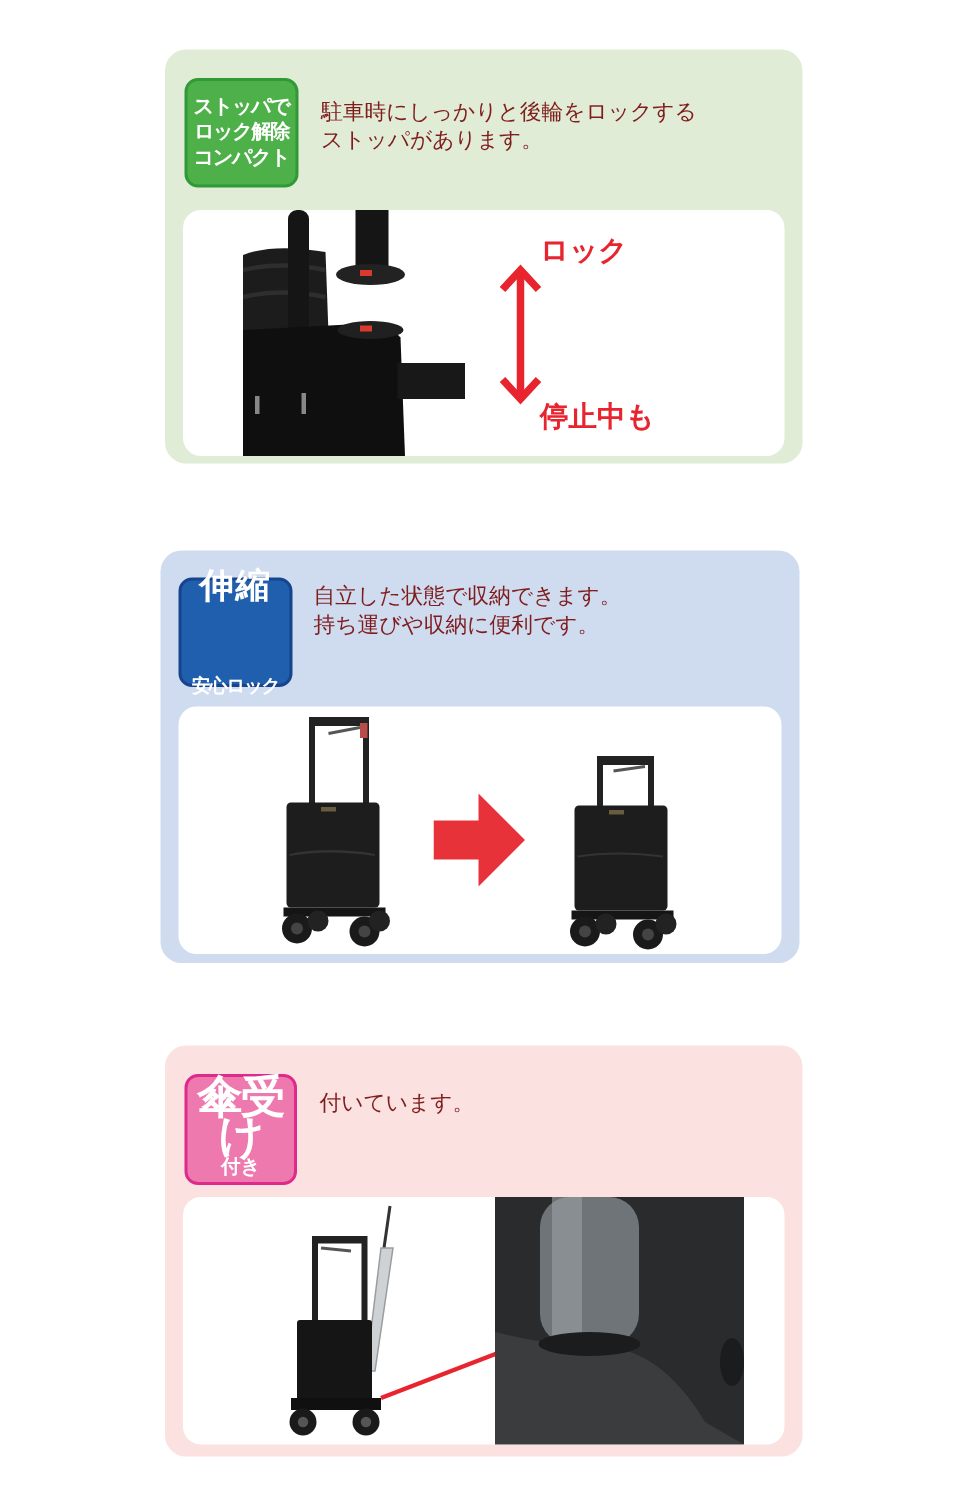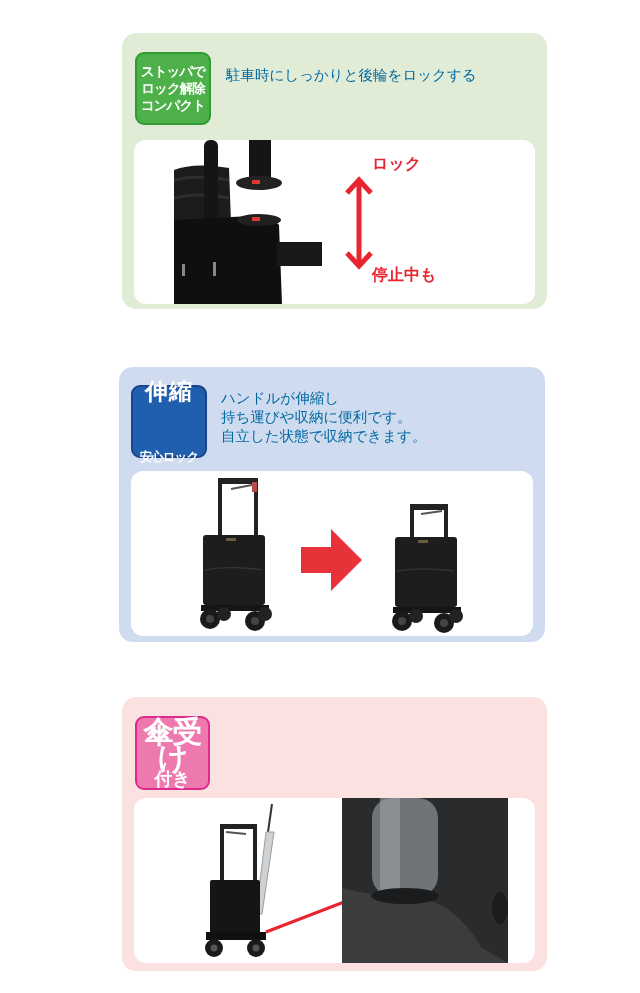--- a/index.html
+++ b/index.html
@@ -1,69 +1,70 @@
 <!DOCTYPE html>
 <html><head>
 <meta charset="utf-8">
 <style>
   html, body { margin: 0; padding: 0; }
   body {
     width: 640px; height: 993px; background: #ffffff; position: relative; overflow: hidden;
     font-family: "DejaVu Sans", "Liberation Sans", sans-serif;
   }
-  .panel { position: absolute; border-radius: 14px; margin-left: 12px; }
+  .panel { position: absolute; border-radius: 14px; }
   .panel-green { left: 110px; top: 33px; width: 425px; height: 276px; background: #e1ecd6; }
   .panel-blue  { left: 107px; top: 367px; width: 426px; height: 275px; background: #cfdcf0; }
   .panel-pink  { left: 110px; top: 697px; width: 425px; height: 274px; background: #fbe1e0; }
 
   .badge {
     position: absolute; border-radius: 9px; color: #fff; text-align: center; font-weight: bold;
     display: flex; flex-direction: column; align-items: center; justify-content: center;
     box-sizing: border-box;
   }
   .badge-green { left: 13px; top: 19px; width: 76px; height: 73px; background: #4db049; border: 2px solid #2f9a36; font-size: 13.5px; line-height: 17px; letter-spacing: -1px; }
   .badge-blue  { left: 12px; top: 18px; width: 76px; height: 73px; background: #1f5fae; border: 2px solid #17448b; gap: 45px; }
   .badge-blue .big { font-size: 23px; line-height: 26px; letter-spacing: 1px; }
   .badge-blue .small { font-size: 12.5px; line-height: 16px; letter-spacing: -1px; }
   .badge-pink  { left: 13px; top: 19px; width: 75px; height: 74px; background: #ee79af; border: 2px solid #de2a8a; }
   .badge-pink .big { font-size: 30px; line-height: 26px; letter-spacing: -1px; }
-  .badge-pink .small { font-size: 18px; line-height: 16px; }
+  .badge-pink .small { font-size: 13px; line-height: 16px; }
 
-  .desc { position: absolute; color: #0369a1; font-size: 14.5px; line-height: 19px; white-space: nowrap; }
+  .desc { position: absolute; color: #7f1d1d; font-size: 14.5px; line-height: 19px; white-space: nowrap; }
   .panel-green .desc { left: 104px; top: 33px; }
   .panel-blue .desc  { left: 102px; top: 22px; }
   .panel-pink .desc  { left: 103px; top: 30px; }
 
   .card { position: absolute; background: #ffffff; border-radius: 12px; overflow: hidden; }
   .panel-green .card { left: 12px; top: 107px; width: 401px; height: 164px; }
   .panel-blue .card  { left: 12px; top: 104px; width: 402px; height: 165px; }
   .panel-pink .card  { left: 12px; top: 101px; width: 401px; height: 165px; }
 
   
   .photo-stopper { position: absolute; left: 40px; top: 0; width: 150px; height: 164px; background: #f2f2f2; }
-  .lock-label { position: absolute; color: #e8242f; font-weight: bold; font-size: 16px; white-space: nowrap; }
+  .lock-label { position: absolute; color: #e8242f; font-weight: bold; font-size: 19px; white-space: nowrap; }
 
   
   .cart { position: absolute; }
   .arrow-right { position: absolute; }
 
   .photo-zoom { position: absolute; left: 208px; top: 0; width: 166px; height: 165px;
     background: radial-gradient(ellipse at 35% 25%, #8a8d90 0%, #3c3e40 40%, #1e1f20 75%); }
 </style>
 </head>
 <body>
 
 <div class="panel panel-green">
   <div class="badge badge-green">
     <span>ストッパで</span>
     <span>ロック解除</span>
     <span>コンパクト</span>
   </div>
   <div class="desc">
     <div>駐車時にしっかりと後輪をロックする</div>
+    <div>ストッパがあります。</div>
   </div>
   <div class="card">
     <div class="photo-stopper">
       <svg width="150" height="164" viewBox="0 0 150 164">
         <rect x="0" y="0" width="150" height="164" fill="#ffffff"></rect>
 
         <path d="M0 30 Q20 22 55 28 L60 164 L0 164 Z" fill="#1c1c1c"></path>
         <path d="M0 40 Q25 34 55 40" stroke="#2e2e2e" stroke-width="3" fill="none"></path>
         <path d="M0 58 Q25 52 55 58" stroke="#2e2e2e" stroke-width="3" fill="none"></path>
 
@@ -92,23 +93,22 @@
     <div class="lock-label" style="left:238px; top:125px;">停止中も</div>
   </div>
 </div>
 
 <div class="panel panel-blue">
   <div class="badge badge-blue">
     <span class="big">伸縮</span>
     <span class="small">安心ロック</span>
   </div>
   <div class="desc">
-    <div>ハンドルが伸縮し</div>
+    <div>自立した状態で収納できます。</div>
     <div>持ち運びや収納に便利です。</div>
-    <div>自立した状態で収納できます。</div>
   </div>
   <div class="card">
 
     <svg class="cart" style="left:65px; top:4px;" width="80" height="158" viewBox="0 0 80 158">
       <rect x="22" y="3" width="40" height="6" fill="#222"></rect>
       <rect x="22" y="3" width="4" height="60" fill="#222"></rect>
       <rect x="58" y="3" width="4" height="60" fill="#222"></rect>
       <path d="M35 14 L56 10" stroke="#555" stroke-width="2"></path>
       <rect x="56" y="7" width="5" height="10" fill="#b84c48"></rect>
       <rect x="7" y="60" width="62" height="70" rx="3" fill="#1d1d1d"></rect>
@@ -145,20 +145,21 @@
     </svg>
   </div>
 </div>
 
 <div class="panel panel-pink">
   <div class="badge badge-pink">
     <span class="big">傘受け</span>
     <span class="small">付き</span>
   </div>
   <div class="desc">
+    <div>付いています。</div>
   </div>
   <div class="card">
     <svg class="cart" style="left:62px; top:4px;" width="90" height="160" viewBox="0 0 90 160">
       <rect x="24" y="22" width="36" height="5" fill="#222"></rect>
       <rect x="24" y="22" width="4" height="60" fill="#222"></rect>
       <rect x="57" y="22" width="4" height="60" fill="#222"></rect>
       <path d="M30 30 L50 32" stroke="#555" stroke-width="2"></path>
 
       <line x1="76" y1="2" x2="72" y2="30" stroke="#333" stroke-width="2"></line>
       <path d="M70 30 L78 30 L66 112 L60 112 Z" fill="#cfd2d4" stroke="#9a9da0" stroke-width="1"></path>

